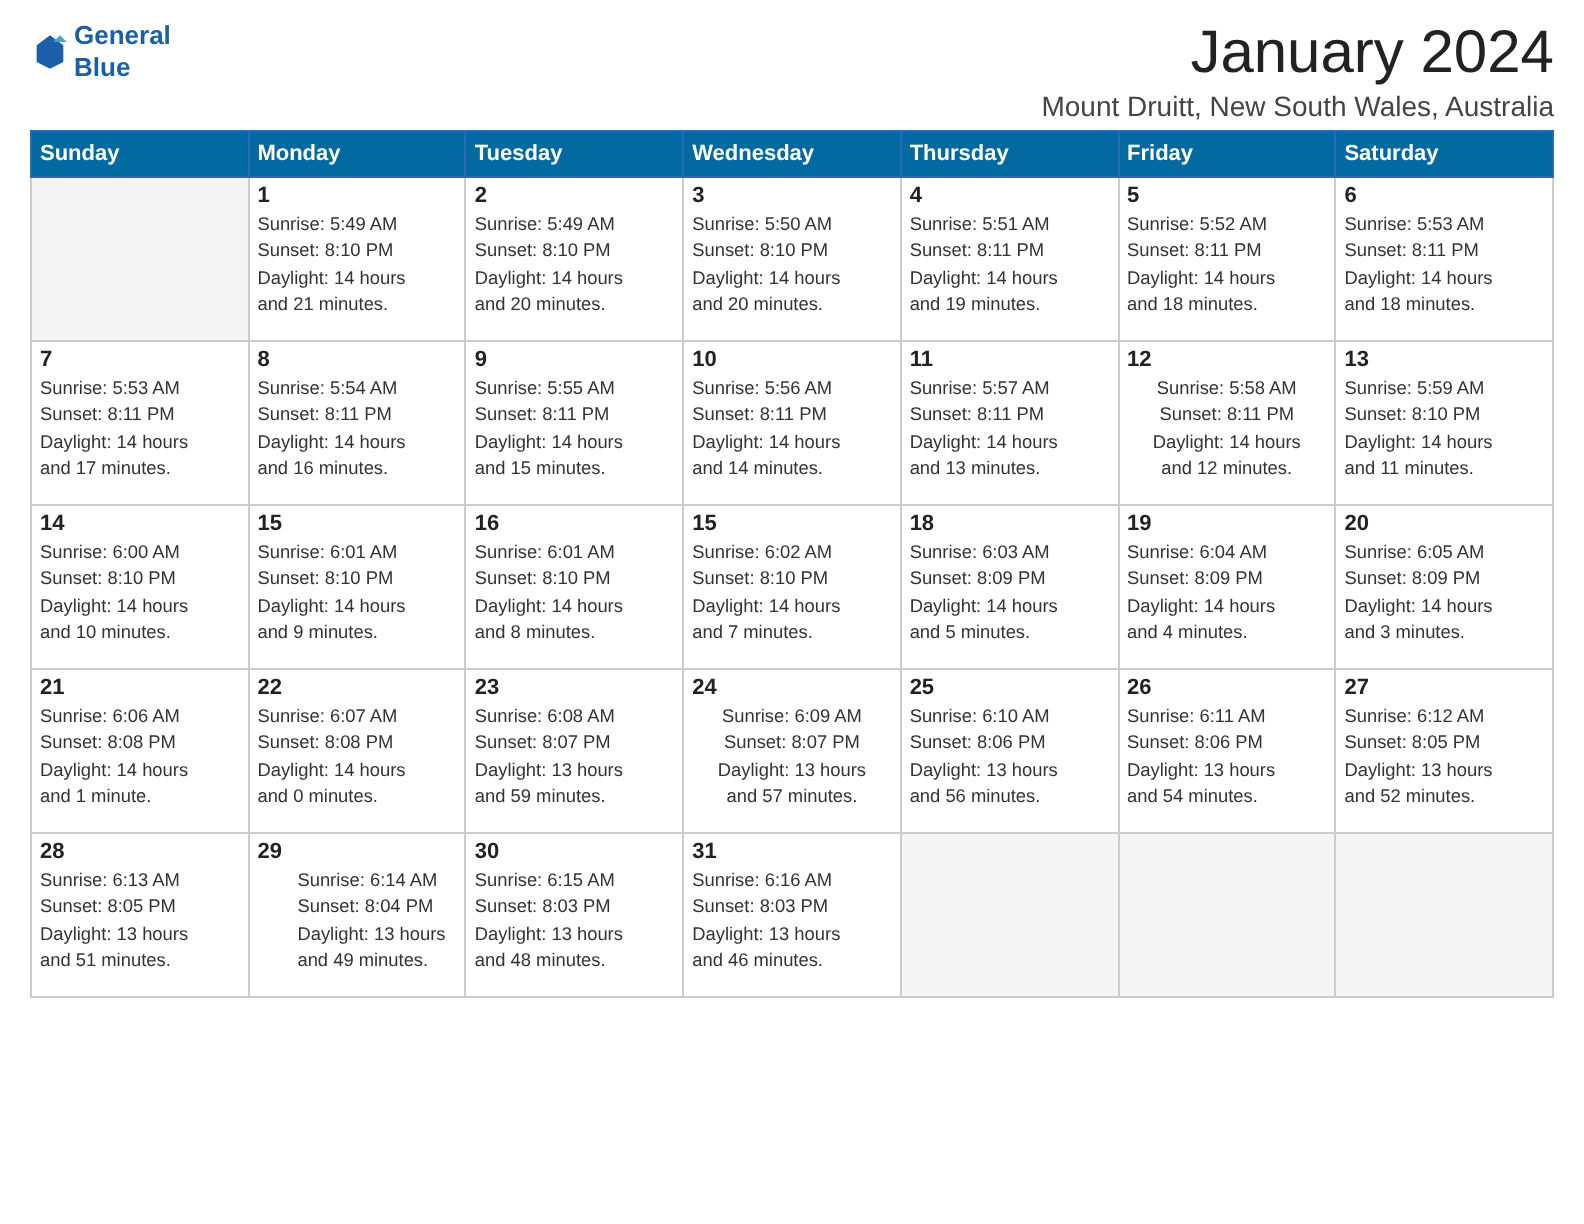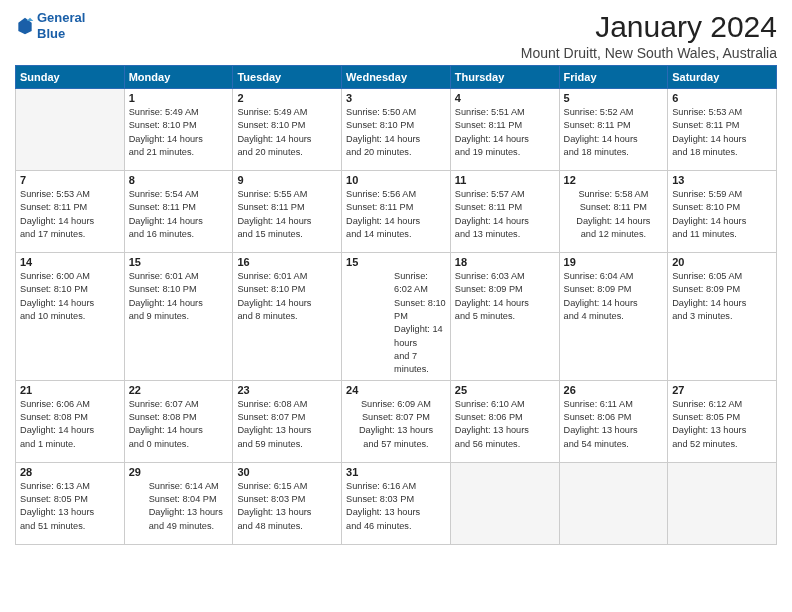--- a/index.html
+++ b/index.html
@@ -238,21 +238,21 @@
           </td>
           <td>
             <span class="day-num">16</span>
             <div class="day-info" style="white-space: pre-line;">Sunrise: 6:01 AM
 Sunset: 8:10 PM
 Daylight: 14 hours
 and 8 minutes.</div>
           </td>
           <td>
             <span class="day-num">15</span>
-            <div class="day-info" style="white-space: pre-line; margin-left: 48px;">Sunrise: 6:02 AM
+            <div class="day-info" style="white-space: pre-line;">Sunrise: 6:02 AM
 Sunset: 8:10 PM
 Daylight: 14 hours
 and 7 minutes.</div>
           </td>
           <td>
             <span class="day-num">18</span>
             <div class="day-info" style="white-space: pre-line;">Sunrise: 6:03 AM
 Sunset: 8:09 PM
 Daylight: 14 hours
 and 5 minutes.</div>

